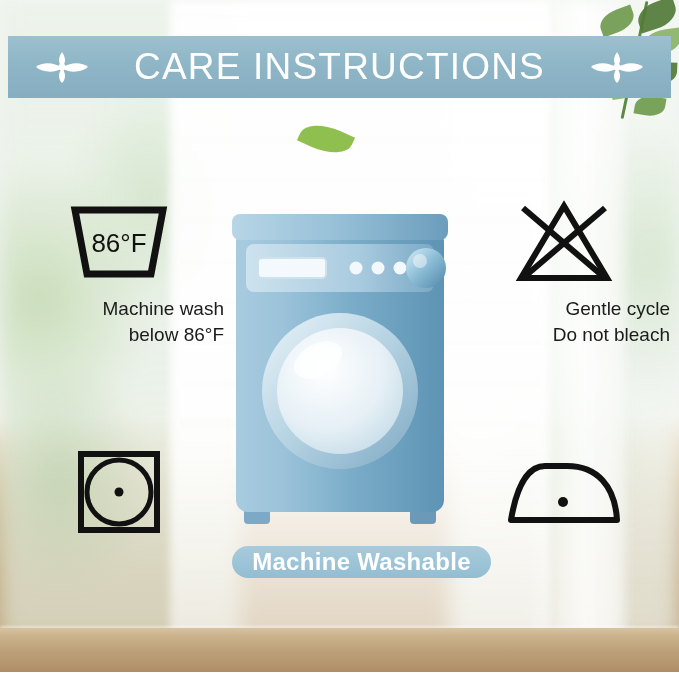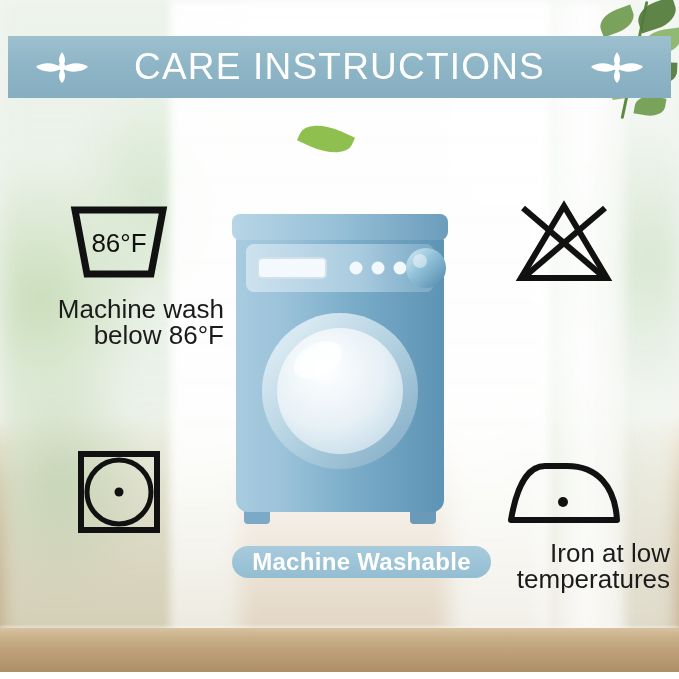--- a/index.html
+++ b/index.html
@@ -142,21 +142,21 @@
   .ornament.left { left: 24px; }
   .ornament.right { right: 24px; }
 
   
   .icon-cell {
     position: absolute;
     text-align: right;
     color: #1c1c1c;
   }
   .icon-label {
-    font-size: 26px;
+    font-size: 19px;
     line-height: 26px;
     color: #1b1b1b;
     white-space: pre-line;
   }
   .sym {
     display: block;
     margin: 0 auto;
   }
 
   
@@ -239,37 +239,37 @@
     <div class="icon-label" style="margin-top:8px;">Machine wash
 below 86°F</div>
   </div>
 
   <div class="icon-cell" style="left:458px; top:196px; width:212px;">
     <svg class="sym" width="106" height="92" viewBox="0 0 106 92">
       <path d="M53 10 L96 82 L10 82 Z" fill="none" stroke="#111" stroke-width="6" stroke-linejoin="miter"></path>
       <line x1="12" y1="12" x2="94" y2="82" stroke="#111" stroke-width="6"></line>
       <line x1="94" y1="12" x2="12" y2="82" stroke="#111" stroke-width="6"></line>
     </svg>
+    <div class="icon-label" style="margin-top:8px;">Gentle cycle
+Do not bleach</div>
   </div>
 
   <div class="icon-cell" style="left:14px; top:446px; width:210px;">
     <svg class="sym" width="100" height="96" viewBox="0 0 100 96">
       <rect x="12" y="8" width="76" height="76" fill="none" stroke="#111" stroke-width="6"></rect>
       <circle cx="50" cy="46" r="32" fill="none" stroke="#111" stroke-width="5"></circle>
       <circle cx="50" cy="46" r="4.5" fill="#111"></circle>
     </svg>
   </div>
 
   <div class="icon-cell" style="left:458px; top:452px; width:212px;">
     <svg class="sym" width="126" height="82" viewBox="0 0 126 82">
       <path d="M10 68 L116 68 C114 34 96 14 66 14 L44 14 C28 14 16 32 10 68 Z" fill="none" stroke="#111" stroke-width="6" stroke-linejoin="round"></path>
       <circle cx="62" cy="50" r="5" fill="#111"></circle>
     </svg>
-    <div class="icon-label" style="margin-top:6px;">Iron at low
-temperatures</div>
   </div>
 
   <svg class="washer" viewBox="0 0 216 330">
     <defs>
       <linearGradient id="bodyGrad" x1="0" y1="0" x2="1" y2="0">
         <stop offset="0%" stop-color="#a8cbdf"></stop>
         <stop offset="22%" stop-color="#9cc3da"></stop>
         <stop offset="55%" stop-color="#7badc9"></stop>
         <stop offset="100%" stop-color="#5d93b4"></stop>
       </linearGradient>

